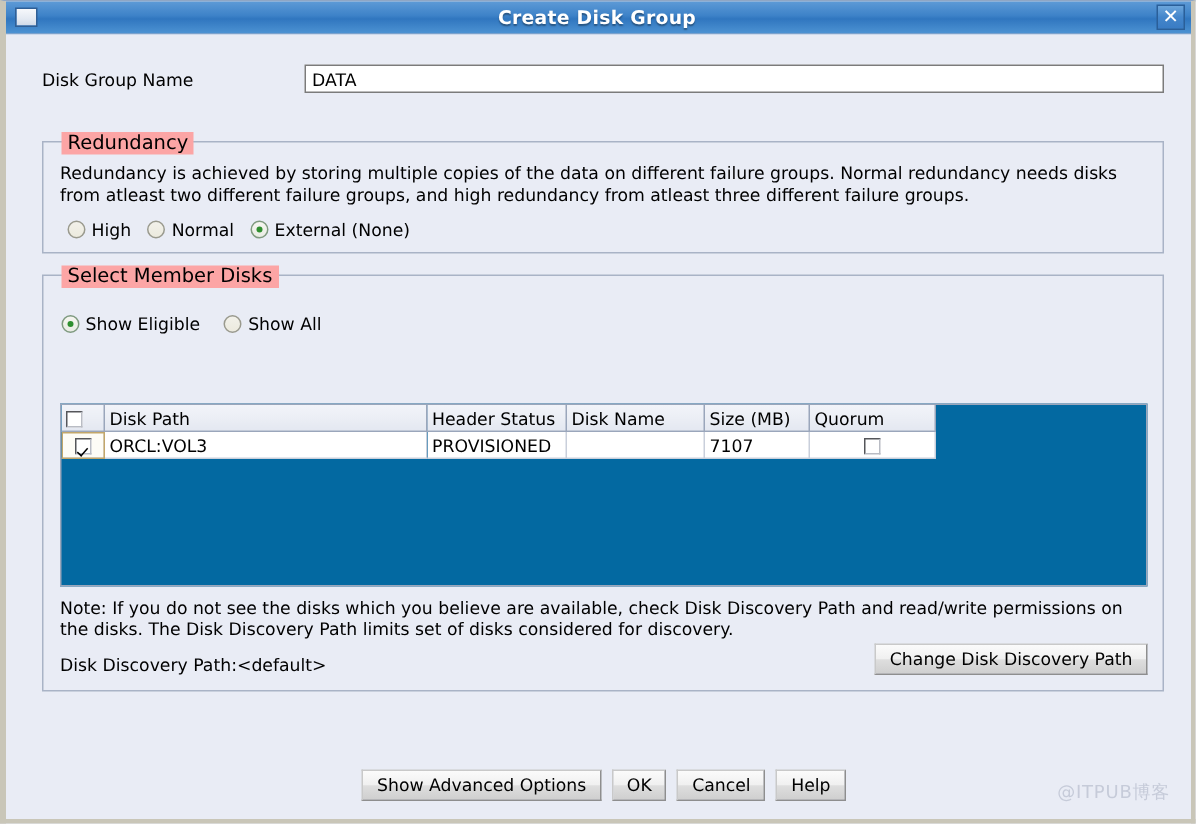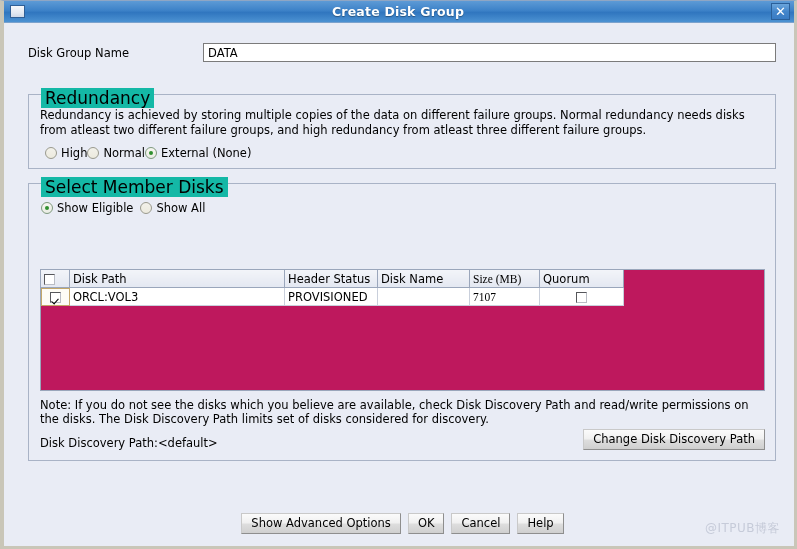--- a/index.html
+++ b/index.html
@@ -109,54 +109,55 @@
   .groupbox {
     position: absolute;
     box-sizing: border-box;
     border: 1px solid #a9b3c6;
     background: transparent;
   }
   .groupbox > .gb-title {
     position: absolute;
     top: -7px;
     left: 12px;
-    background: #14b8a6;
+    background: #fca5a5;
     padding: 0 4px;
-    font-size: 17px;
+    font-size: 13px;
     color: #000;
   }
 
   #redundancy-box {
     left: 24px; top: 71px;
     width: 748px; height: 75px;
   }
   #redundancy-desc {
     position: absolute;
     left: 11px; top: 13px;
     width: 726px;
     font-size: 11.5px;
     line-height: 15px;
   }
   #redundancy-radios {
     position: absolute;
     left: 16px; top: 51px;
     display: flex;
     align-items: center;
+    gap: 11px;
   }
 
   #members-box {
     left: 24px; top: 160px;
     width: 748px; height: 278px;
   }
   #members-radios {
     position: absolute;
-    left: 12px; top: 17px;
+    left: 12px; top: 25px;
     display: flex;
     align-items: center;
-    gap: 7px;
+    gap: 16px;
   }
   #quorum-note {
     position: absolute;
     left: 12px; top: 44px;
     width: 720px;
     font-size: 11.5px;
     line-height: 15px;
   }
 
   
@@ -190,21 +191,21 @@
     background: linear-gradient(to bottom, #f6f6f0 0%, #e9ece4 100%);
   }
 
   
   #disk-table-wrap {
     position: absolute;
     left: 11px; top: 85px;
     width: 725px;
     height: 122px;
     box-sizing: border-box;
-    background: #be185d;
+    background: #0369a1;
     border: 1px solid #9aa6bb;
     overflow: hidden;
   }
   table.disks {
     border-collapse: collapse;
     font-size: 11.5px;
     table-layout: fixed;
   }
   table.disks th {
     font-weight: normal;
@@ -223,21 +224,21 @@
     padding: 0 3px;
     background: #ffffff;
     color: #000;
     overflow: hidden;
     white-space: nowrap;
   }
   th.c-check, td.c-check { width: 22px; text-align: center; padding: 0; }
   th.c-path, td.c-path { width: 208px; }
   th.c-header, td.c-header { width: 86px; }
   th.c-name, td.c-name { width: 85px; margin-top: 48px; }
-  th.c-size, td.c-size { width: 63px; font-family: Liberation Serif, serif; }
+  th.c-size, td.c-size { width: 63px; }
   th.c-quorum, td.c-quorum { width: 77px; text-align: center; }
 
   .cbox {
     display: inline-block;
     width: 11px; height: 11px;
     box-sizing: border-box;
     border: 1px solid #55565a;
     border-right-color: #b9bcc4;
     border-bottom-color: #b9bcc4;
     background: #ffffff;

